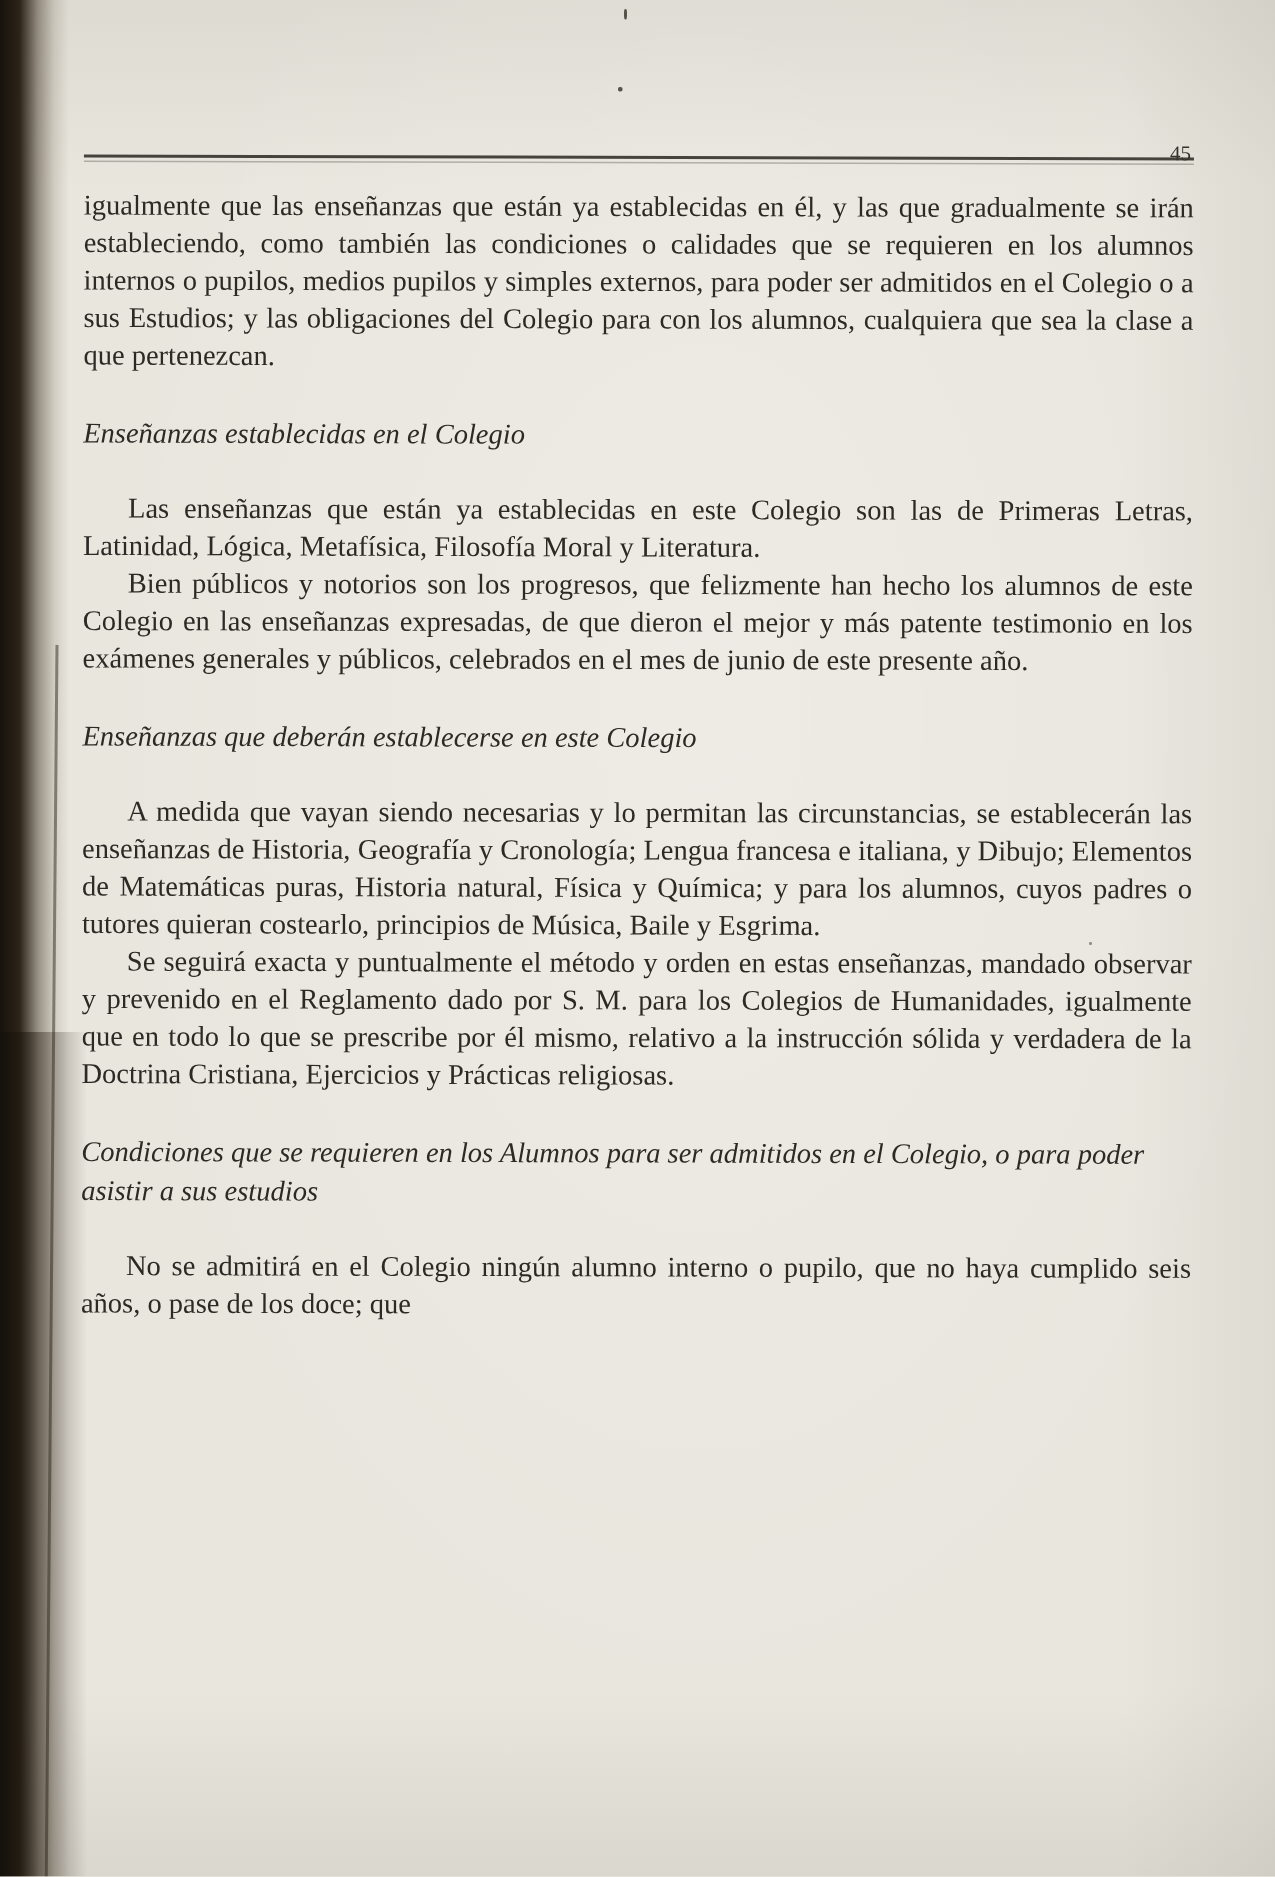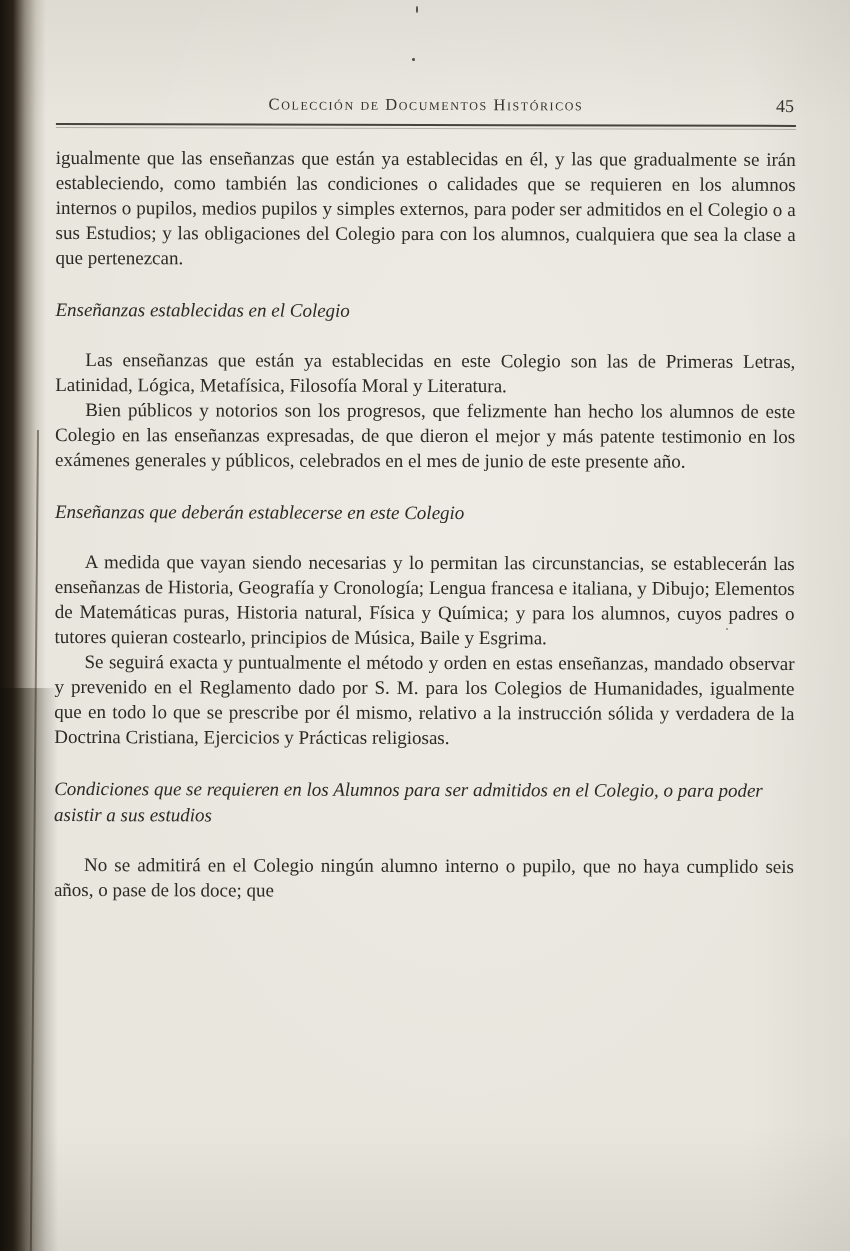--- a/index.html
+++ b/index.html
@@ -50,21 +50,21 @@
     position: relative;
     text-align: center;
     font-variant: small-caps;
     letter-spacing: 1.6px;
     font-size: 16.5px;
     color: #34322c;
   }
   .page-number {
     position: absolute; right: 2px; top: 0;
     font-variant: normal; letter-spacing: 0;
-    font-size: 18px;
+    font-size: 14px;
   }
   .header-rule {
     margin-top: 9px;
     height: 2px;
     border-top: 2px solid #45433b;
     border-bottom: 1px solid rgba(70,68,60,0.35);
   }
   .page-body {
     margin-top: 17px;
     font-size: 19px;
@@ -89,21 +89,20 @@
 <div class="paper-texture"></div>
 <div class="binding-edge"></div>
 <div class="binding-edge-lower"></div>
 <div class="binding-line"></div>
 <div class="speck s1"></div>
 <div class="speck s2"></div>
 <div class="speck s3"></div>
 
 <div class="scan-content">
   <header class="page-header">
-    <span class="running-title">Colección de Documentos Históricos</span>
     <span class="page-number">45</span>
   </header>
   <div class="header-rule"></div>
   <div class="page-body" id="content-container">
       <p class="body-paragraph">igualmente que las enseñanzas que están ya establecidas en él, y las que gradualmente se irán estableciendo, como también las condiciones o calidades que se requieren en los alumnos internos o pupilos, medios pupilos y simples externos, para poder ser admitidos en el Colegio o a sus Estudios; y las obligaciones del Colegio para con los alumnos, cualquiera que sea la clase a que pertenezcan.</p>
       <h3 class="section-heading">Enseñanzas establecidas en el Colegio</h3>
       <p class="body-paragraph indent">Las enseñanzas que están ya establecidas en este Colegio son las de Primeras Letras, Latinidad, Lógica, Metafísica, Filosofía Moral y Literatura.</p>
       <p class="body-paragraph indent">Bien públicos y notorios son los progresos, que felizmente han hecho los alumnos de este Colegio en las enseñanzas expresadas, de que dieron el mejor y más patente testimonio en los exámenes generales y públicos, celebrados en el mes de junio de este presente año.</p>
       <h3 class="section-heading">Enseñanzas que deberán establecerse en este Colegio</h3>
       <p class="body-paragraph indent">A medida que vayan siendo necesarias y lo permitan las circunstancias, se establecerán las enseñanzas de Historia, Geografía y Cronología; Lengua francesa e italiana, y Dibujo; Elementos de Matemáticas puras, Historia natural, Física y Química; y para los alumnos, cuyos padres o tutores quieran costearlo, principios de Música, Baile y Esgrima.</p>

